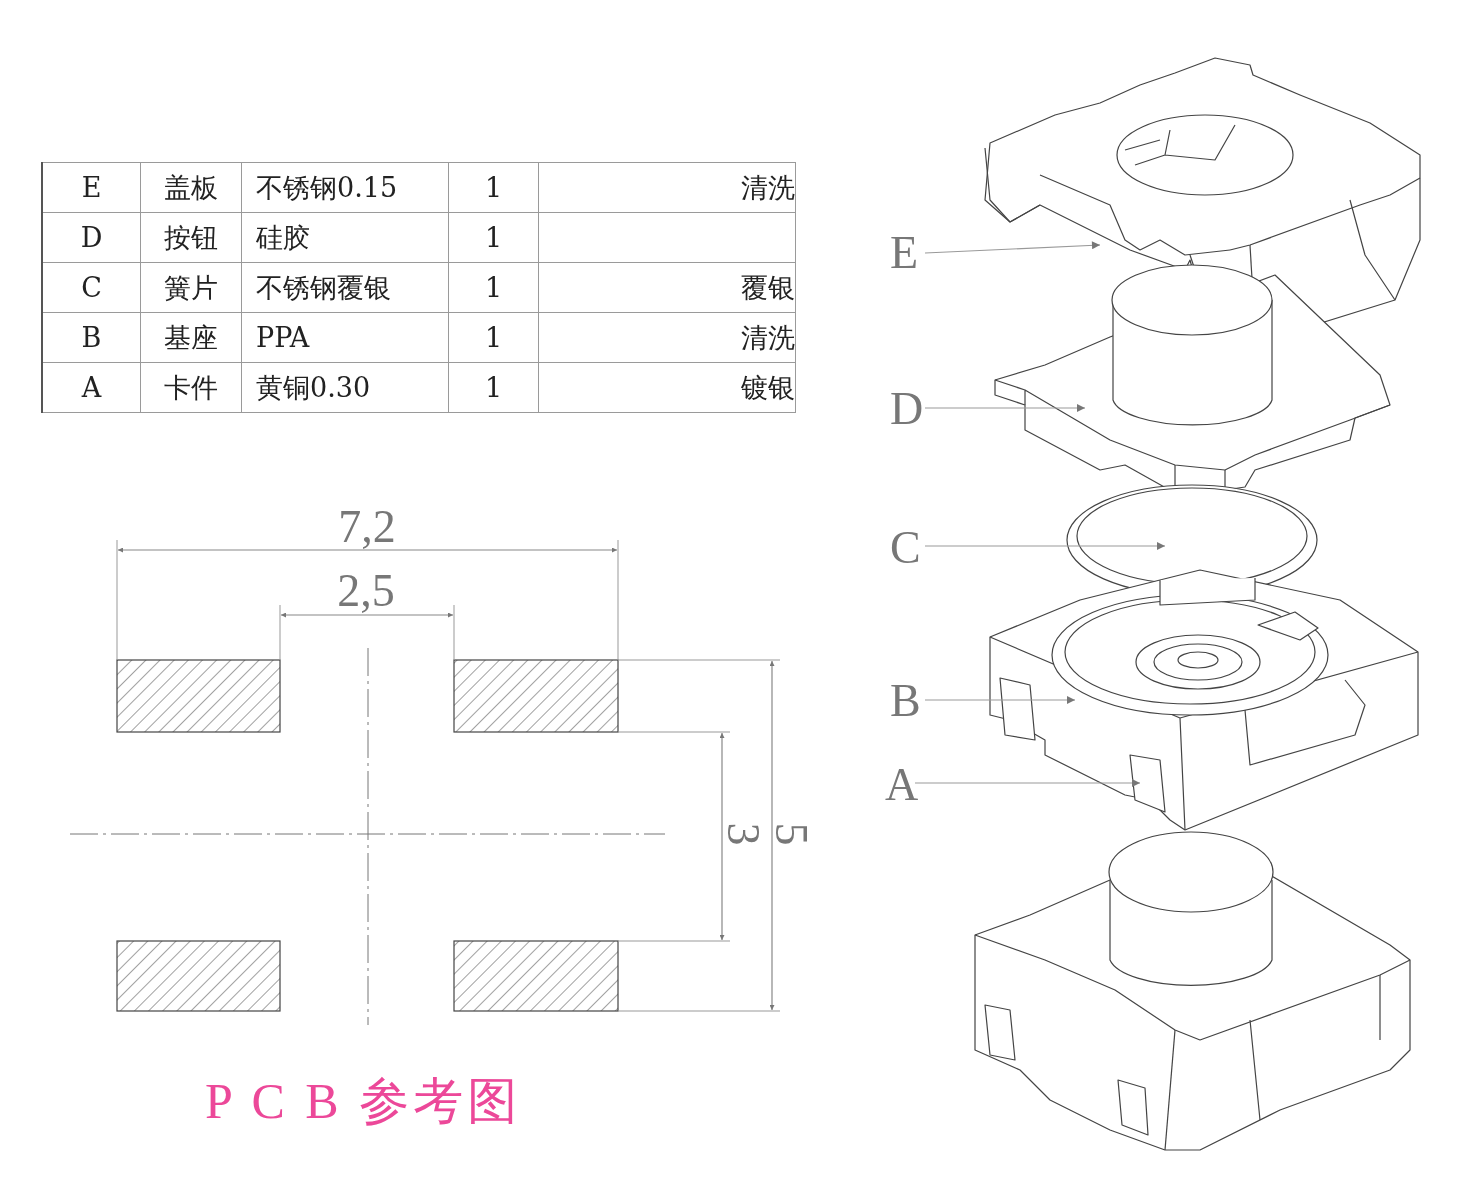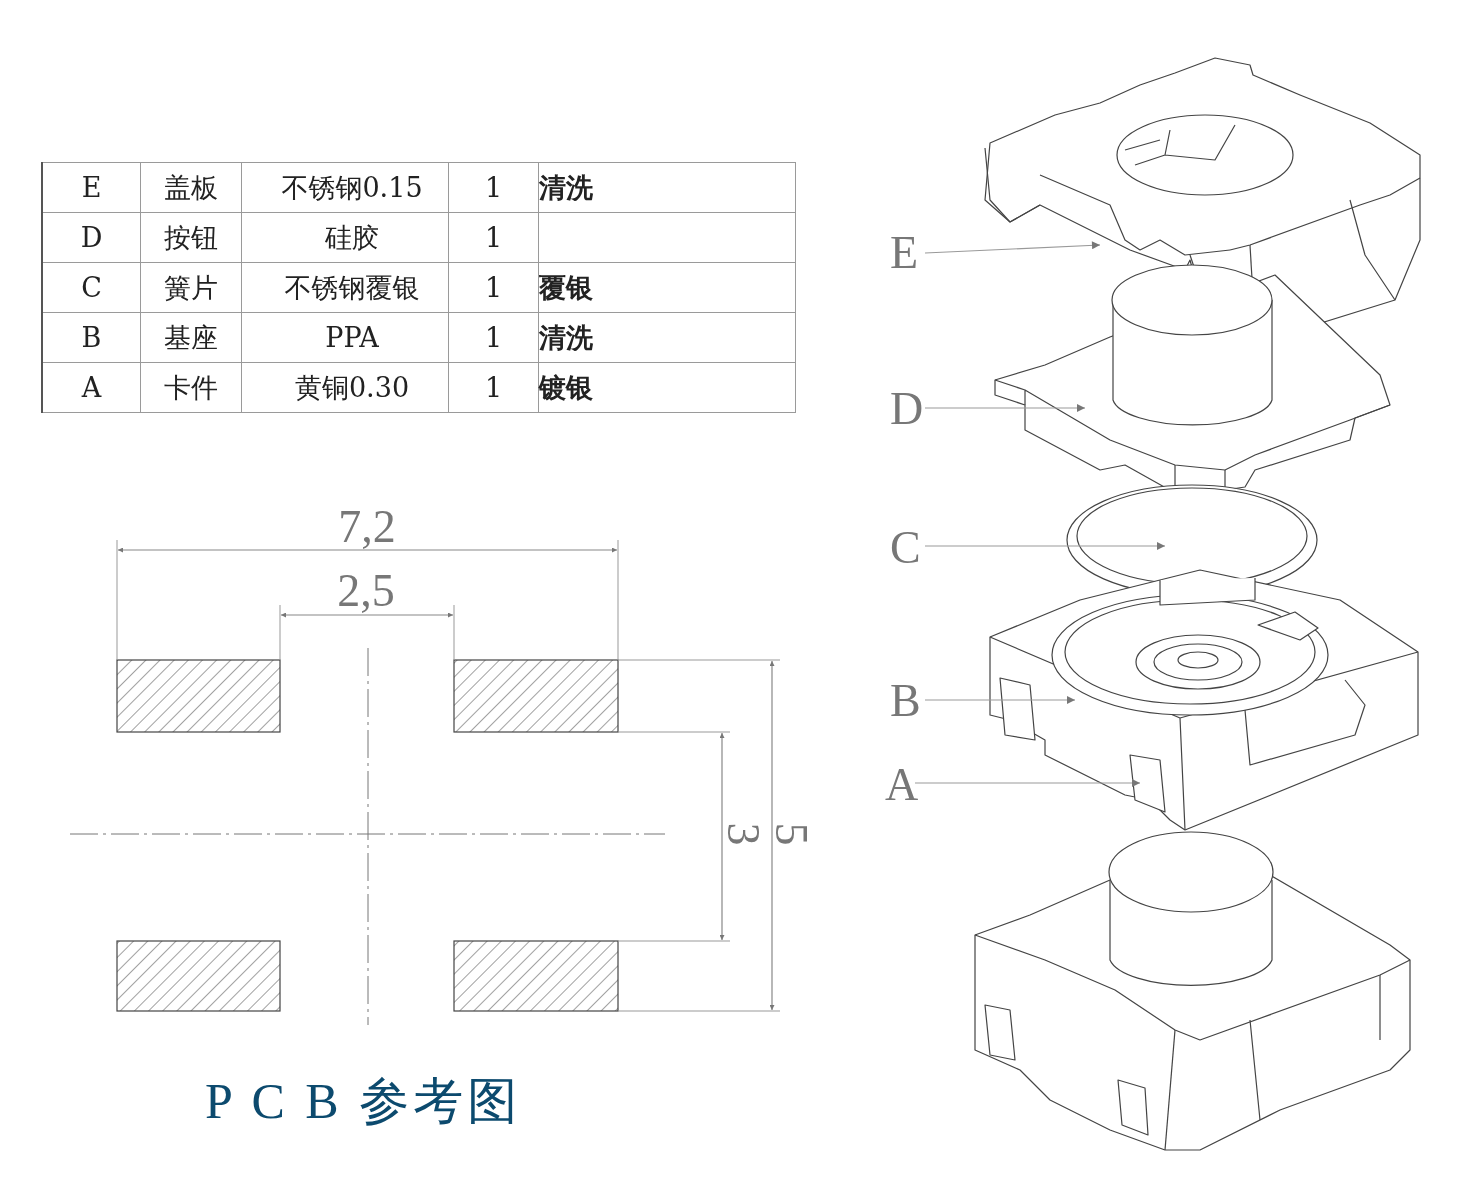--- a/index.html
+++ b/index.html
@@ -3,28 +3,28 @@
 <meta charset="utf-8">
 <style>
   html, body { margin:0; padding:0; background:#ffffff; }
   body { width:1481px; height:1191px; position:relative; overflow:hidden;
          font-family:"DejaVu Serif", "Liberation Serif", serif; color:#222; }
   .bom { position:absolute; left:41px; top:162px; border-collapse:collapse; }
   .bom td { border:1px solid #9a9a9a; height:49px; padding:0; font-size:27px;
             color:#222; white-space:nowrap; font-family:"DejaVu Serif","Liberation Serif",serif; }
   .bom td.c0 { width:97px; text-align:center; }
   .bom td.c1 { width:100px; text-align:center;margin-top:16px; }
-  .bom td.c2 { width:192px; text-align:center; padding-left:14px; }
+  .bom td.c2 { width:192px; text-align:left; padding-left:14px; }
   .bom td.c3 { width:89px; text-align:center; }
-  .bom td.c4 { width:256px; text-align:left;font-weight:bold; }
+  .bom td.c4 { width:256px; text-align:right; }
   .bom { border-left:2px solid #555; }
   #pcb { position:absolute; left:0; top:480px; }
   #pcb text { font-family:"Liberation Serif","DejaVu Serif",serif; }
   #pcb-title { position:absolute; left:205px; top:1068px; font-size:50px;
-               font-family:"Liberation Serif","DejaVu Serif",serif; letter-spacing:4px; color:#0c4a6e; }
+               font-family:"Liberation Serif","DejaVu Serif",serif; letter-spacing:4px; color:#ec4899; }
   #exploded { position:absolute; left:860px; top:40px; }
   #exploded text { font-family:"Liberation Serif","DejaVu Serif",serif; }
 </style>
 </head>
 <body>
 
 <table class="bom">
   <tbody id="bom-body">
       <tr>
         <td class="c0">E</td>

